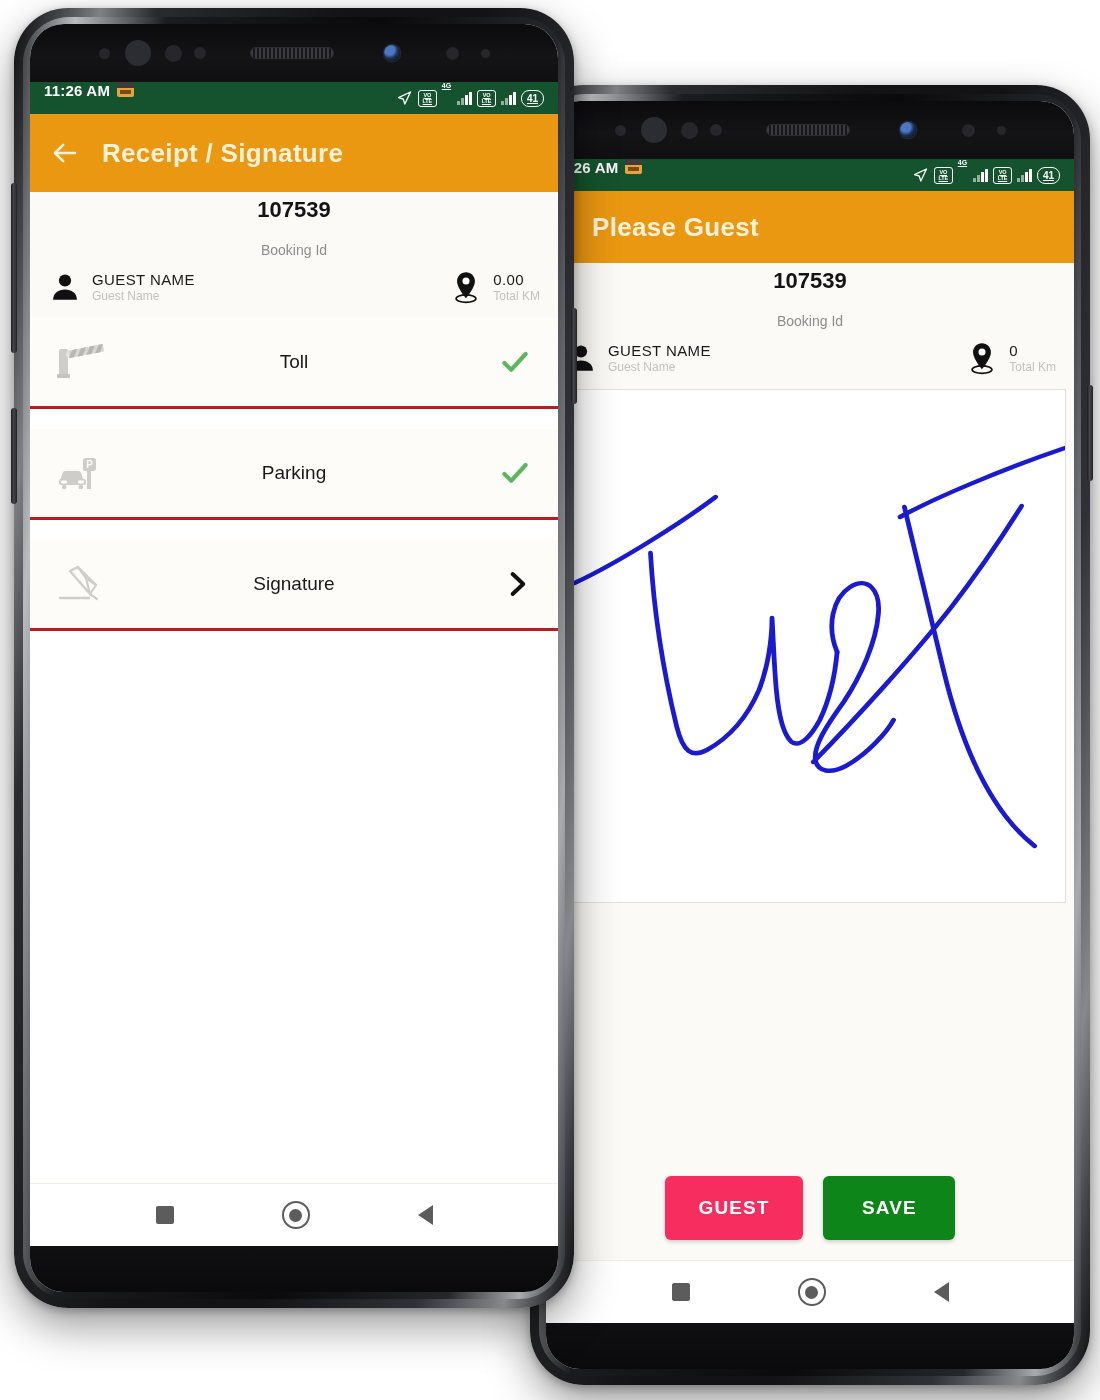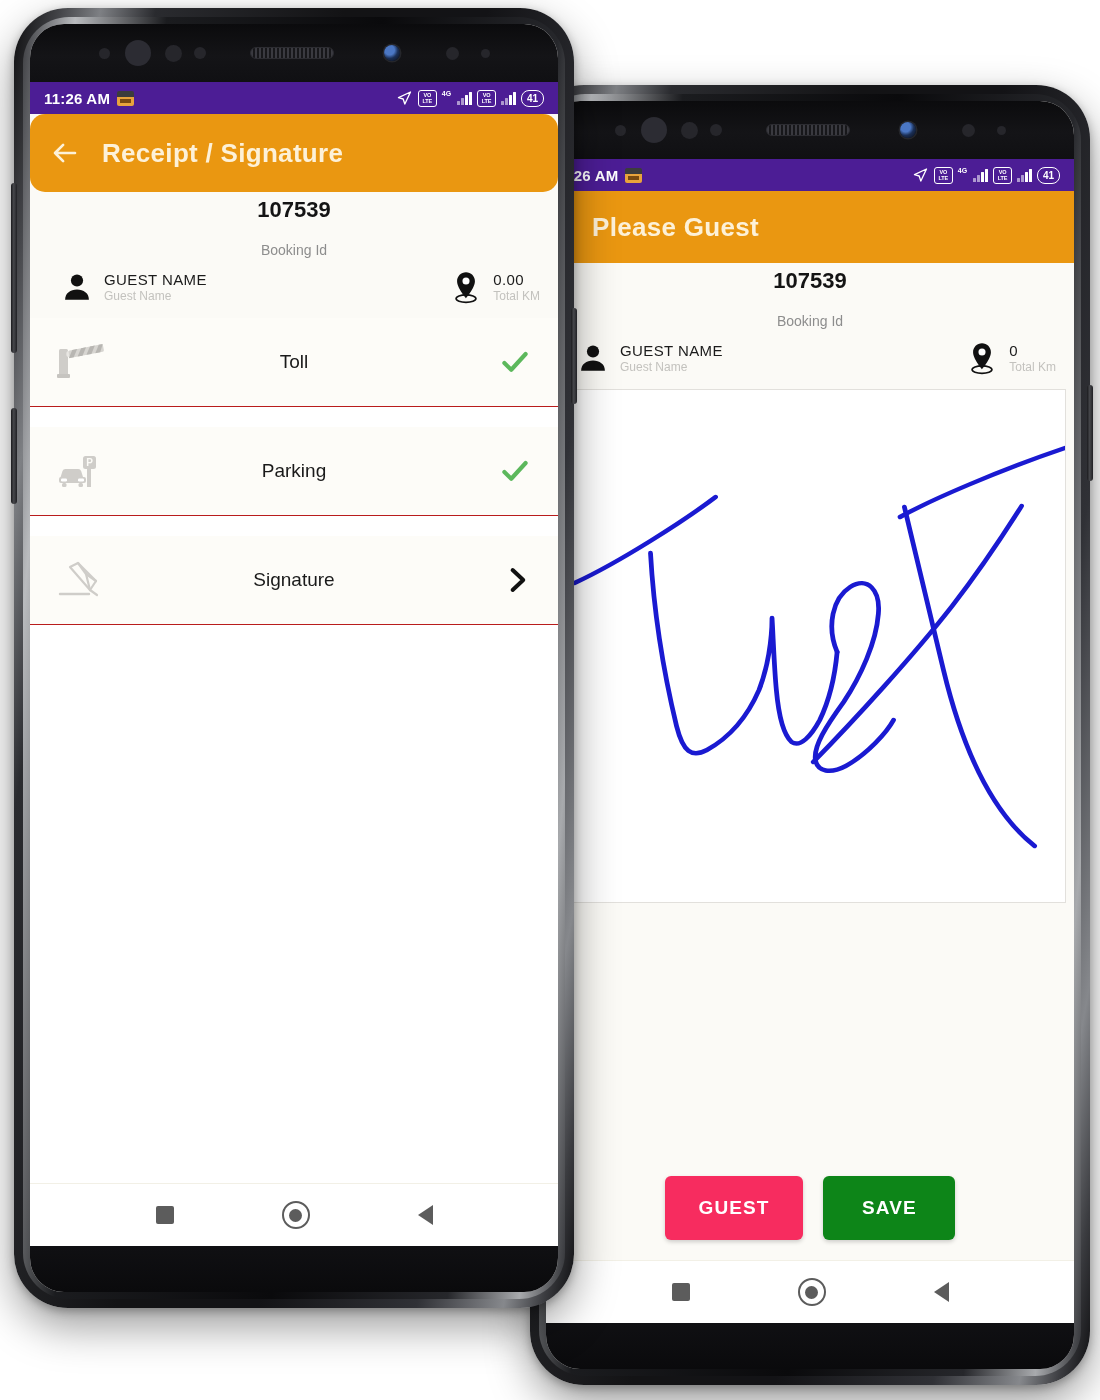--- a/index.html
+++ b/index.html
@@ -48,30 +48,30 @@
   .s6{width:9px;height:9px;}
   .botbezel{position:absolute;left:0;right:0;bottom:0;height:46px;
     background:linear-gradient(180deg,#101013,#0a0a0c);}
 
   .sidebtn{position:absolute;border-radius:3px;
     background:linear-gradient(90deg,#1a1a1d,#47484c 45%,#202024);}
 
   
   .app{position:absolute;left:0;right:0;display:flex;flex-direction:column;background:#fbfaf6;}
   .statusbar{
-    height:32px;background:#4c1d95;color:#fff;
-    display:flex;align-items:center;padding:0 14px;
+    height:32px;background:#14532d;color:#fff;
+    display:flex;padding:0 14px;
     font-size:15px;font-weight:bold;flex:none;
   }
   .sb-time{letter-spacing:.2px;}
   .sb-appicon{width:17px;height:15px;margin-left:7px;border-radius:2px;
     background:linear-gradient(180deg,#3c3c3c 0 38%,#e8a33c 38% 100%);
     position:relative;}
   .sb-appicon:after{content:"";position:absolute;left:3px;right:3px;bottom:3px;height:4px;background:#7a4a10;}
-  .sb-right{margin-left:auto;display:flex;align-items:center;gap:5px;}
+  .sb-right{margin-left:auto;display:flex;align-items:center;gap:5px;text-decoration:underline;}
   .ic{display:block;}
   .volte{width:17px;height:15px;border:1.6px solid #fff;border-radius:3px;
     font-size:5.5px;line-height:6px;color:#fff;text-align:center;font-weight:bold;
     display:flex;flex-direction:column;justify-content:center;letter-spacing:-.2px;}
   .bars{display:flex;align-items:flex-end;gap:1.5px;height:14px;}
   .bars i{display:block;width:2.6px;background:#fff;border-radius:.5px;}
   .bars i:nth-child(1){height:4px;opacity:.55}
   .bars i:nth-child(2){height:7px;opacity:.55}
   .bars i:nth-child(3){height:10px}
   .bars i:nth-child(4){height:13px}
@@ -81,29 +81,29 @@
 
   .appbar{background:#ea9711;color:#fdf1d8;flex:none;
     display:flex;align-items:center;padding:0 20px;}
   .backarrow{width:30px;height:30px;margin-right:22px;flex:none;}
   .appbar-title{font-size:26px;font-weight:bold;letter-spacing:.3px;white-space:nowrap;}
 
   .booking{padding:6px 0 6px;text-align:center;flex:none;background:#fbfaf6;}
   .booking-id{font-size:22px;font-weight:bold;color:#141414;line-height:1.1;}
   .booking-label{font-size:14px;color:#8d8d8d;margin-top:20px;}
 
-  .inforow{display:flex;align-items:center;padding:6px 18px 14px;flex:none;background:#fbfaf6;margin-left:12px;}
+  .inforow{display:flex;align-items:center;padding:6px 18px 14px;flex:none;background:#fbfaf6;}
   .info{display:flex;align-items:center;gap:10px;}
   .info.right{margin-left:auto;}
   .info-txt .t1{font-size:15px;color:#1b1b1b;letter-spacing:.4px;line-height:1.15;}
   .info-txt .t2{font-size:12px;color:#c3c2be;line-height:1.2;margin-top:1px;}
 
   .list{flex:1;background:#ffffff;}
   .row{display:flex;align-items:center;height:88px;background:#fdfcf8;
-    border-bottom:1px solid #b91c1c;padding:0 26px;}
+    border-bottom:3px solid #b91c1c;padding:0 26px;}
   .row .rowicon{width:60px;flex:none;display:flex;align-items:center;}
   .row .rowlabel{flex:1;text-align:center;font-size:19px;color:#1a1a1a;}
   .row .rowaction{width:60px;flex:none;display:flex;justify-content:flex-end;align-items:center;}
   .rowgap{height:20px;background:#ffffff;}
   .listtail{background:#ffffff;flex:1;}
 
   .navbar{height:62px;background:#fff;flex:none;border-top:1px solid #f2f0e6;
     display:flex;align-items:center;justify-content:center;gap:108px;}
   .nav-sq{width:18px;height:18px;background:#5c5c5c;border-radius:2px;}
   .nav-home{width:24px;height:24px;border-radius:50%;border:2.5px solid #5c5c5c;
@@ -301,21 +301,21 @@
             <span class="bars">
                 <i></i>
                 <i></i>
                 <i></i>
                 <i></i>
               </span>
             <span class="batt">41</span>
           </span>
         </div>
 
-        <div class="appbar" style="height:78px;border-radius:15px;">
+        <div class="appbar" style="height:78px;">
           <svg class="backarrow" viewBox="0 0 24 24">
             <path d="M20 12 H4 M10.5 5.5 L4 12 L10.5 18.5" fill="none" stroke="#fdf1d8" stroke-width="2.1" stroke-linecap="round" stroke-linejoin="round"></path>
           </svg>
           <span class="appbar-title">Receipt / Signature</span>
         </div>
 
         <div class="booking">
           <div class="booking-id">107539</div>
           <div class="booking-label">Booking Id</div>
         </div>

